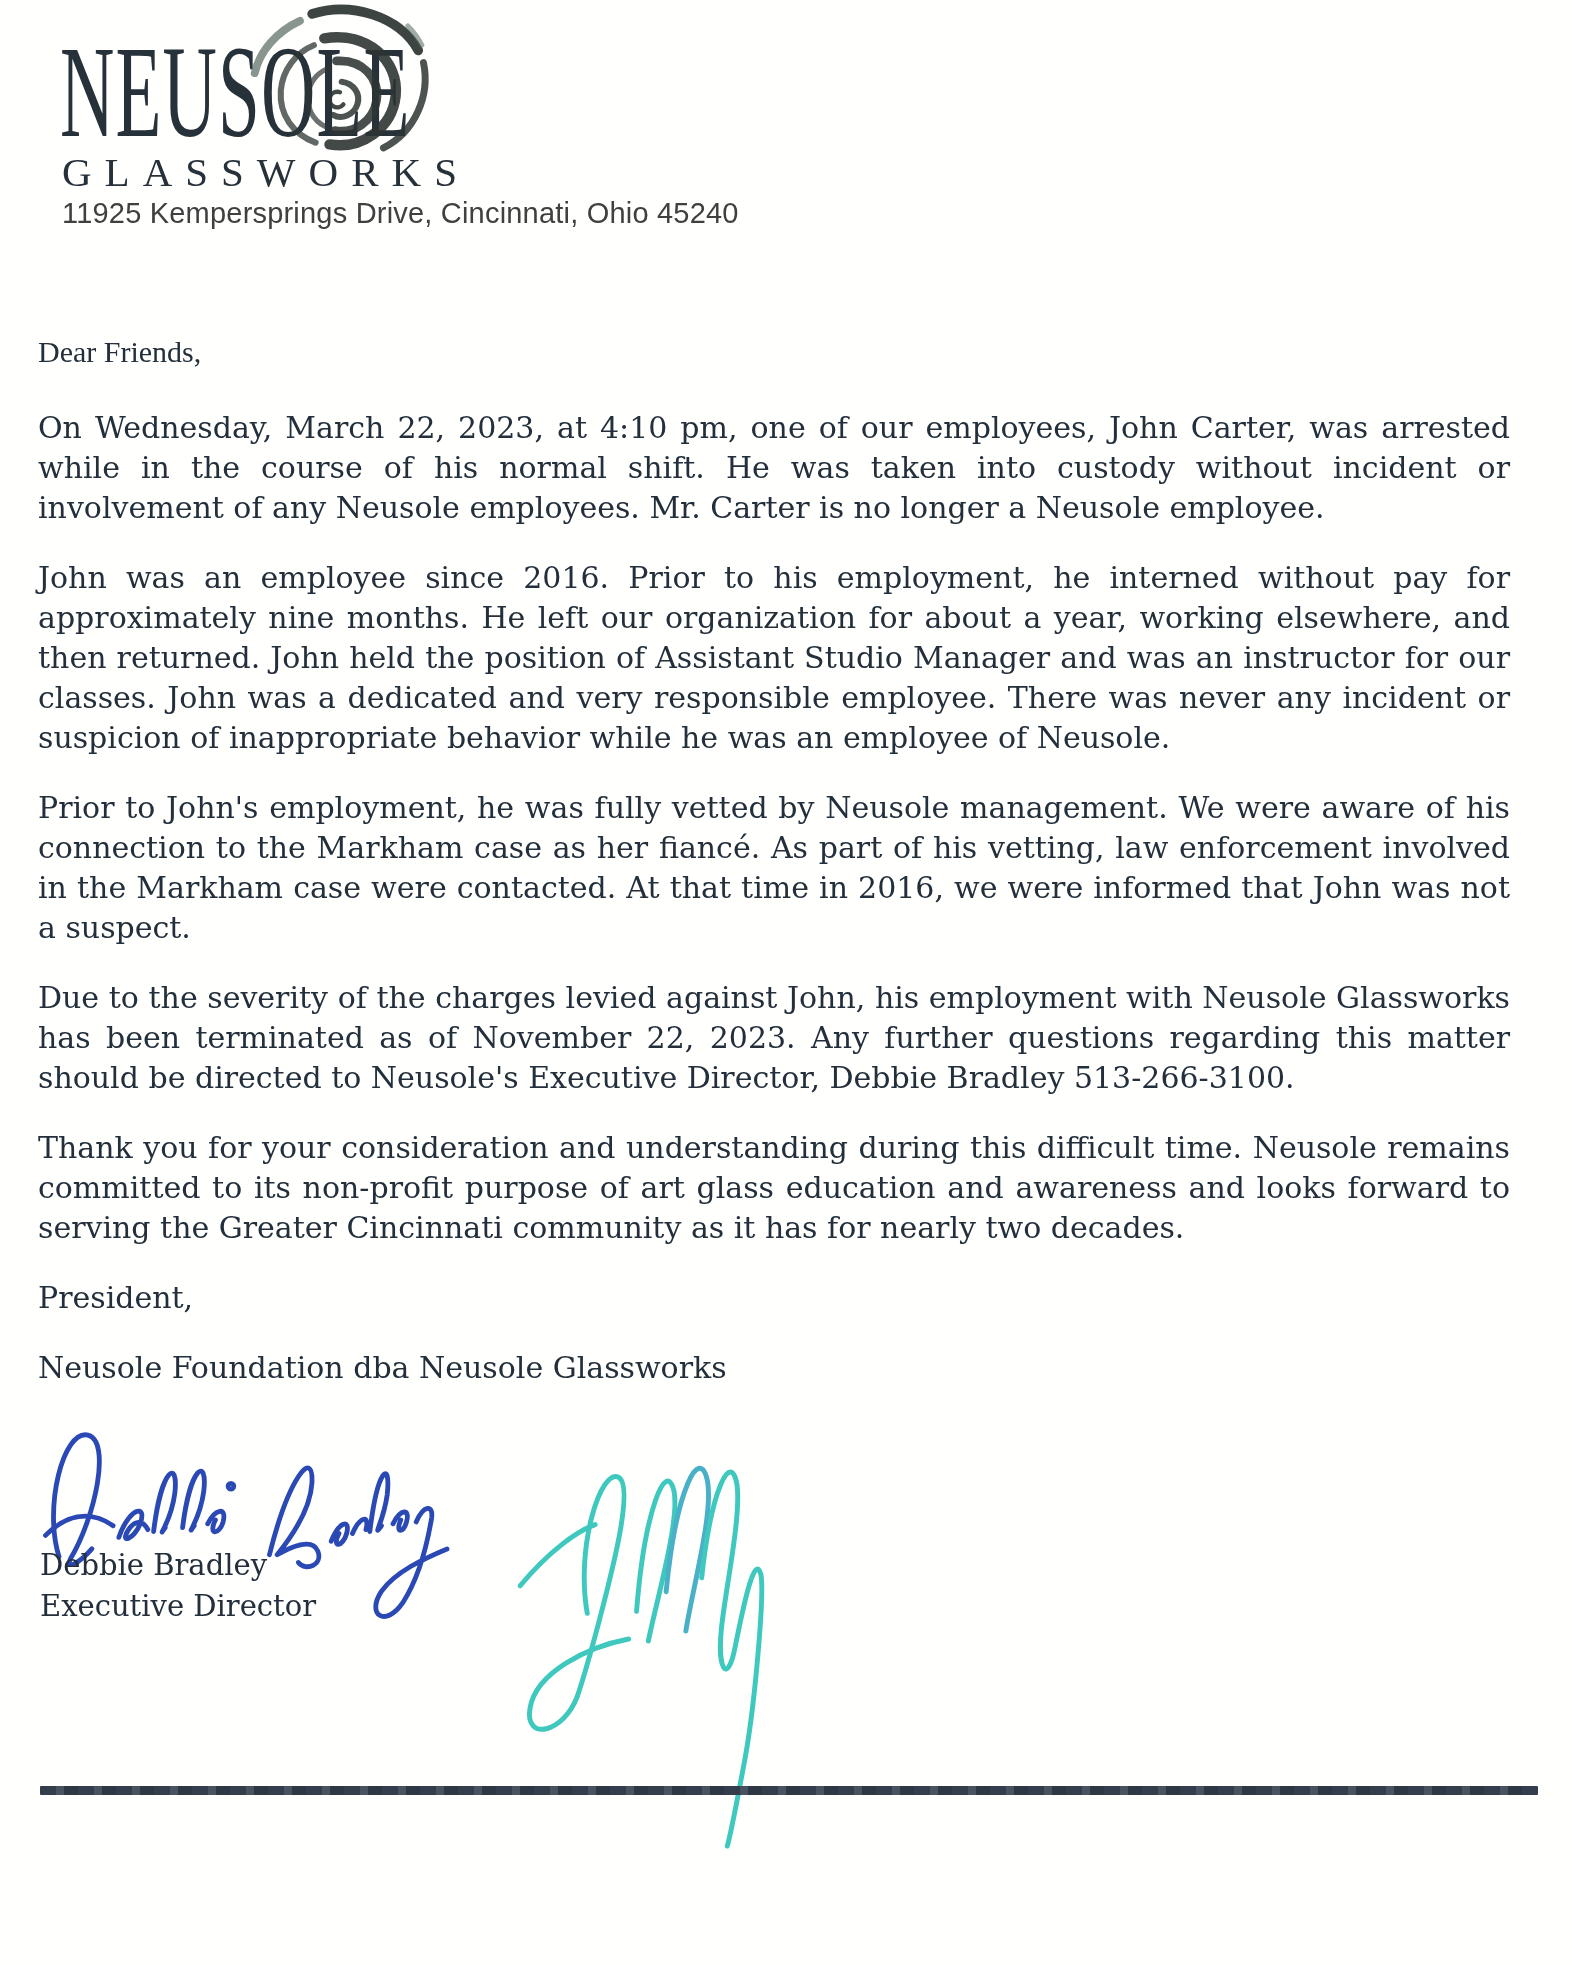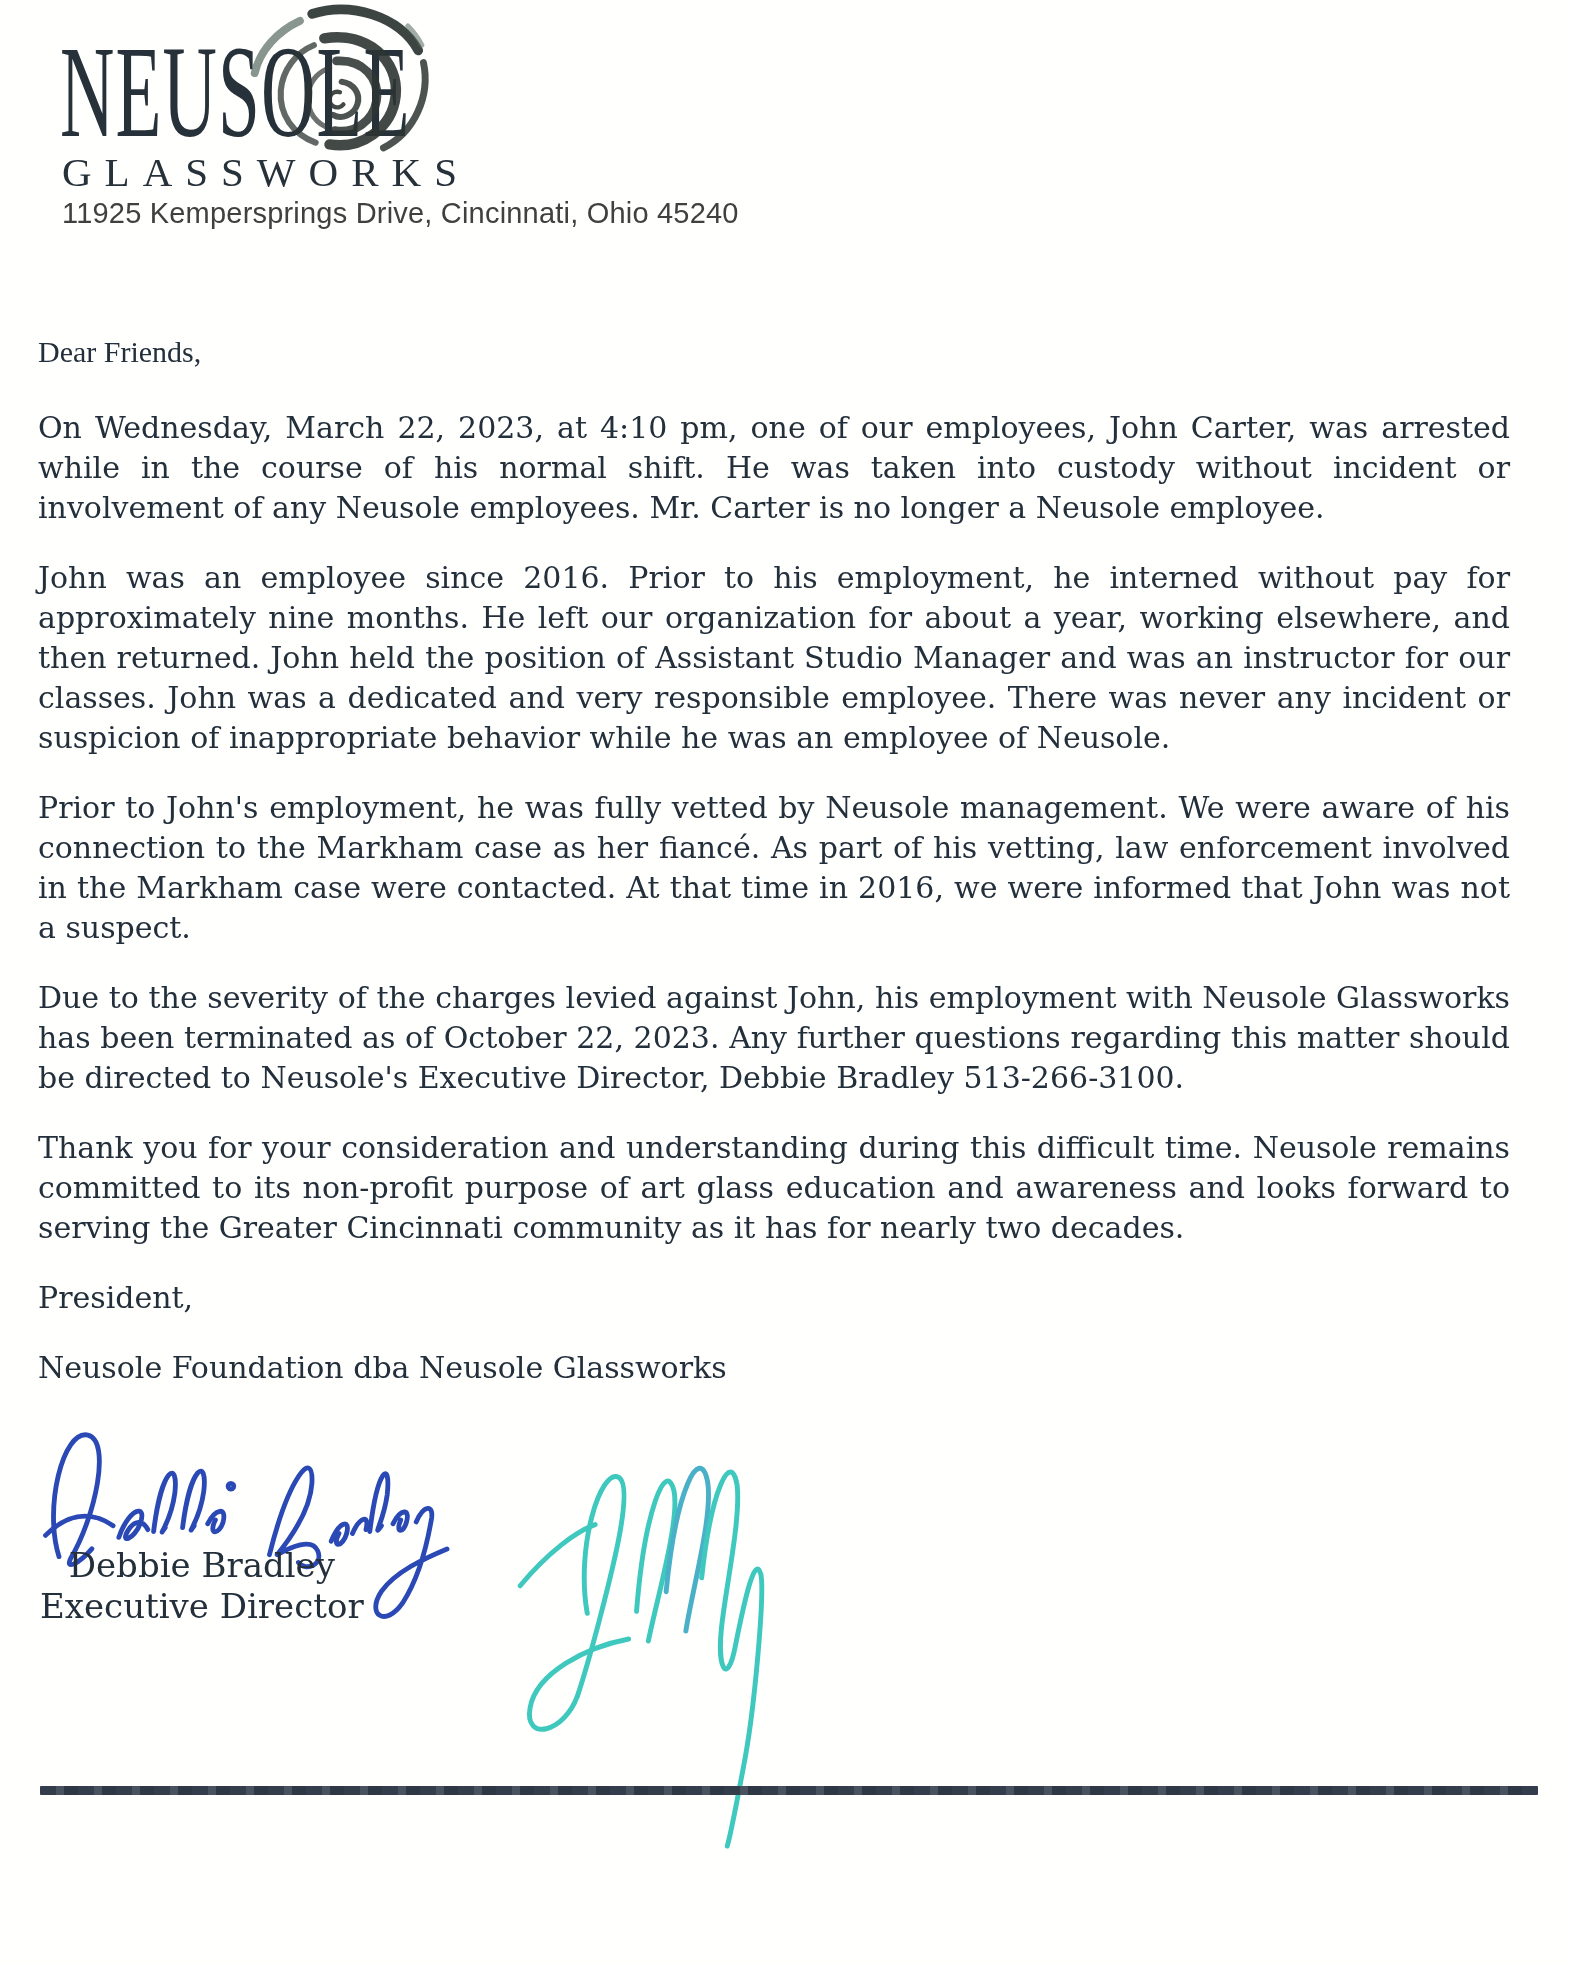--- a/index.html
+++ b/index.html
@@ -50,21 +50,21 @@
   .content p{margin:0 0 30px 0;}
   .content p.salutation{text-align:left;margin-bottom:36px;font-family:Liberation Serif, serif;}
   .content p.closing,.content p.org{text-align:left;}
 
   
   .sig-svg{position:absolute;}
   .sig-debbie{left:36px;top:1408px;width:436px;height:222px;}
   .sig-brian{left:512px;top:1428px;width:326px;height:424px;}
   .sig-block{
     position:absolute;
-    font-size:34px;line-height:41px;color:#232f3b;text-align:center;
+    font-size:29px;line-height:41px;color:#232f3b;
   }
   .sig-block.left{left:40px;top:1545px;}
   .sig-block.right{left:566px;top:1545px;}
 
   
   .bottom-rule{
     position:absolute;left:40px;right:34px;top:1786px;height:9px;
     background:repeating-linear-gradient(90deg,#333d4b 0 16px,#49535f 16px 24px,#2e3844 24px 38px);
     border-radius:1px;
   }
@@ -94,21 +94,21 @@
 
     <div class="brand-sub">GLASSWORKS</div>
     <div class="address">11925 Kempersprings Drive, Cincinnati, Ohio  45240</div>
   </header>
 
   <main class="content">
     <p class="salutation">Dear Friends,</p>
     <p class="para">On Wednesday, March 22, 2023, at 4:10 pm, one of our employees, John Carter, was arrested while in the course of his normal shift. He was taken into custody without incident or involvement of any Neusole employees. Mr. Carter is no longer a Neusole employee.</p>
     <p class="para">John was an employee since 2016. Prior to his employment, he interned without pay for approximately nine months. He left our organization for about a year, working elsewhere, and then returned. John held the position of Assistant Studio Manager and was an instructor for our classes. John was a dedicated and very responsible employee. There was never any incident or suspicion of inappropriate behavior while he was an employee of Neusole.</p>
     <p class="para">Prior to John's employment, he was fully vetted by Neusole management. We were aware of his connection to the Markham case as her fiancé. As part of his vetting, law enforcement involved in the Markham case were contacted. At that time in 2016, we were informed that John was not a suspect.</p>
-    <p class="para">Due to the severity of the charges levied against John, his employment with Neusole Glassworks has been terminated as of October 22, 2023. Any further questions regarding this matter should be directed to Neusole's Executive Director, Debbie Bradley 513-266-3100.</p>
+    <p class="para">Due to the severity of the charges levied against John, his employment with Neusole Glassworks has been terminated as of November 22, 2023. Any further questions regarding this matter should be directed to Neusole's Executive Director, Debbie Bradley 513-266-3100.</p>
     <p class="para">Thank you for your consideration and understanding during this difficult time. Neusole remains committed to its non-profit purpose of art glass education and awareness and looks forward to serving the Greater Cincinnati community as it has for nearly two decades.</p>
     <p class="closing">President,</p>
     <p class="org">Neusole Foundation dba Neusole Glassworks</p>
   </main>
 
   <svg class="sig-svg sig-debbie" viewBox="0 0 440 230" aria-hidden="true">
     <g fill="none" stroke="#2b49b4" stroke-width="5" stroke-linecap="round" stroke-linejoin="round">
       <path d="M18,154 C2,104 22,22 48,28 C72,34 56,112 30,156 C24,168 38,162 52,146"></path>
       <path d="M4,132 C34,102 60,112 74,122"></path>
       <path d="M80,134 C90,104 110,98 102,120 C96,136 80,142 90,126 C98,114 106,118 110,126"></path>

